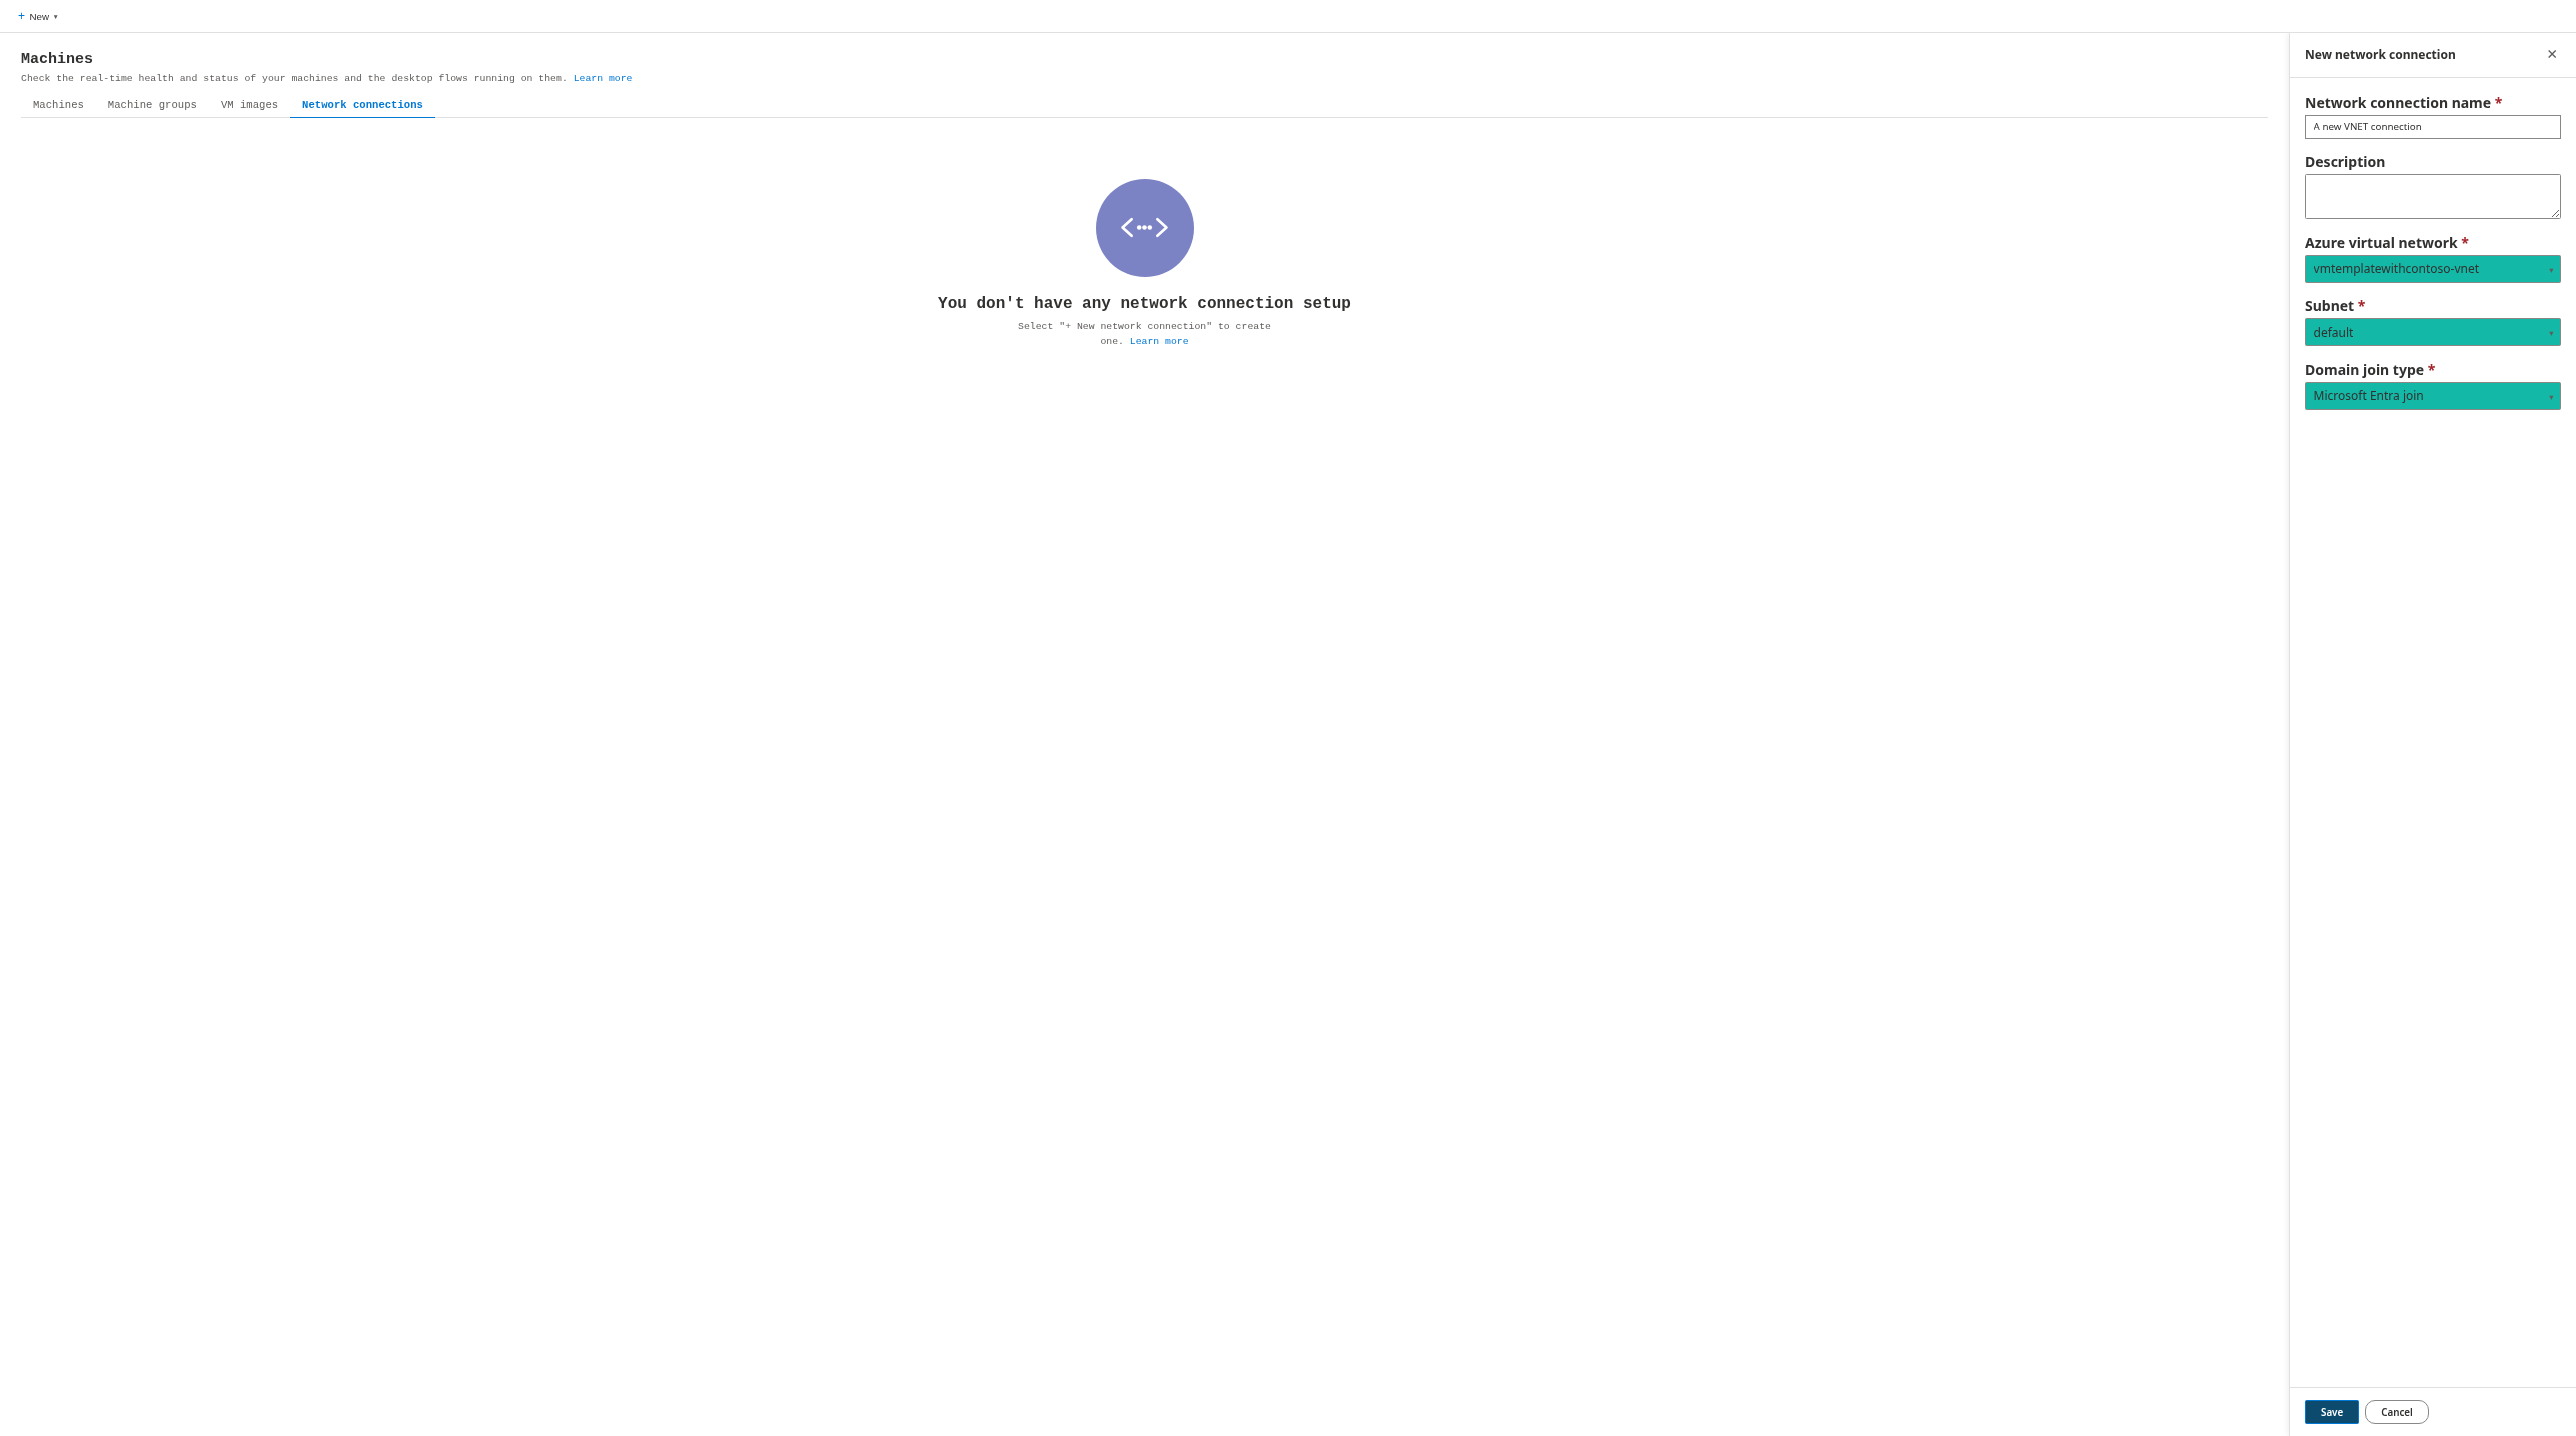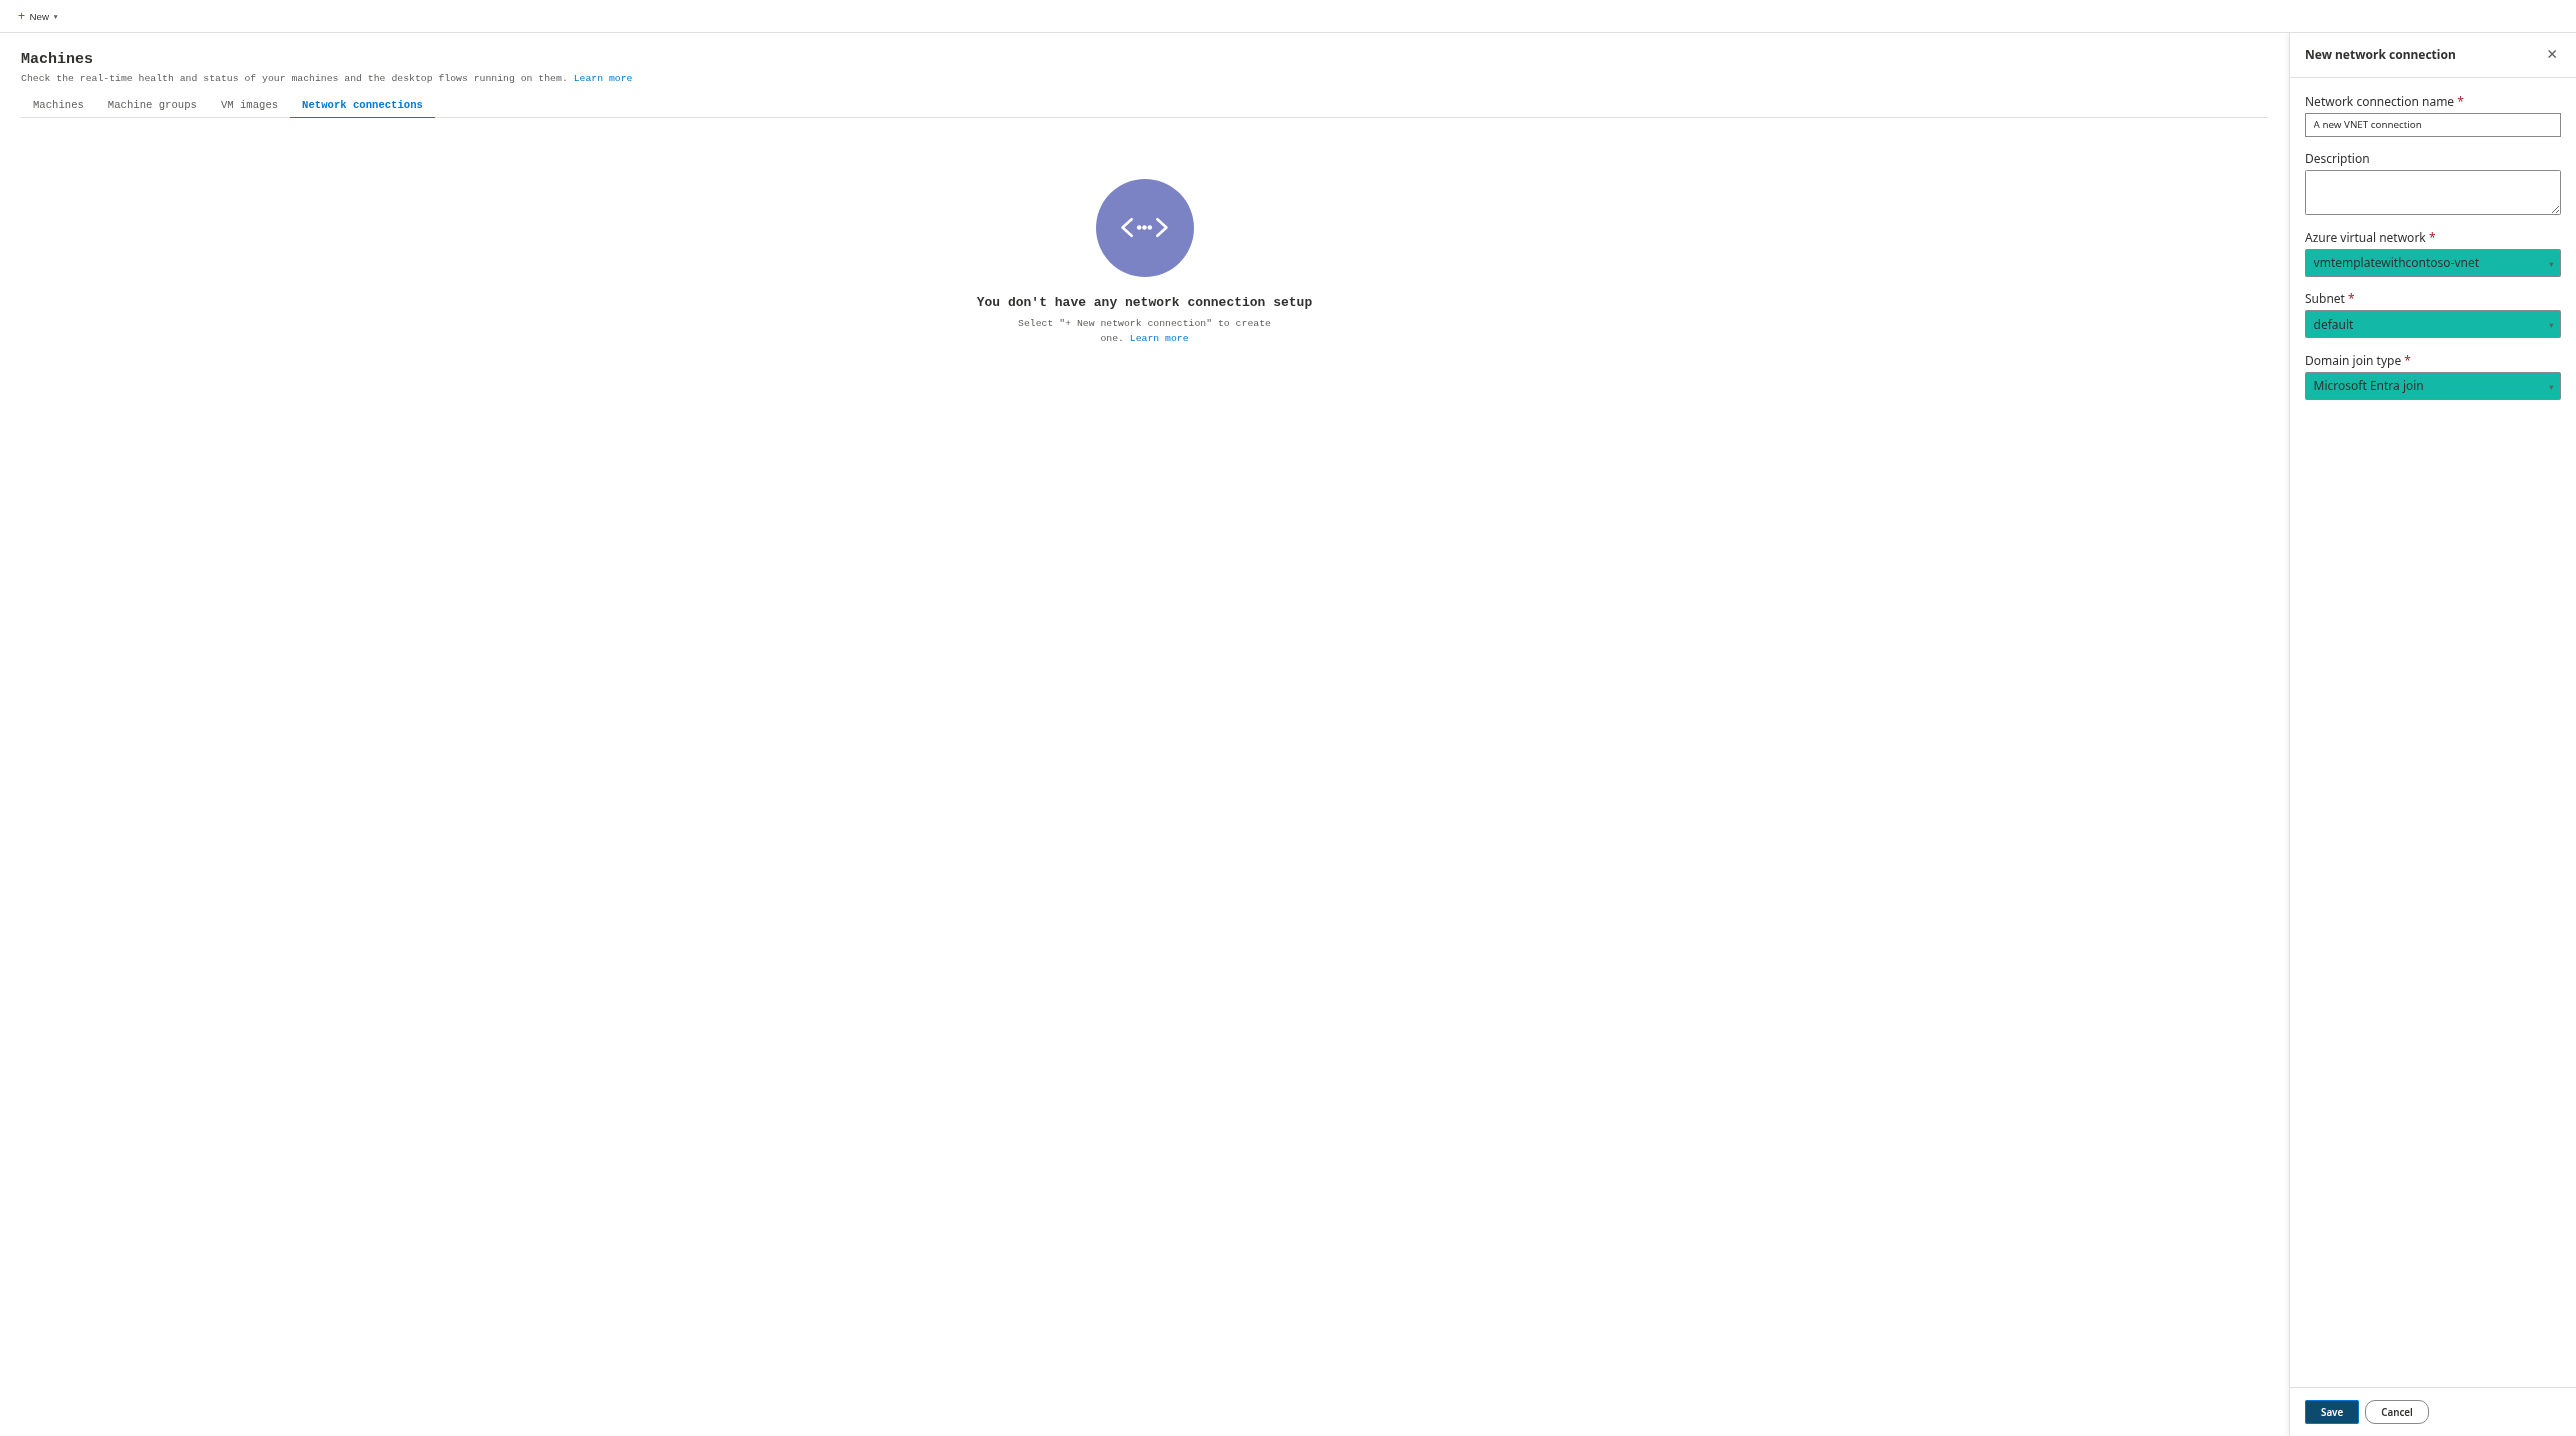--- a/index.html
+++ b/index.html
@@ -112,21 +112,21 @@
       display: flex;
       align-items: center;
       justify-content: center;
       margin-bottom: 18px;
     }
     .empty-icon svg {
       width: 53px;
       height: 23px;
     }
     .empty-title {
-      font-size: 13px;
+      font-size: 16px;
       font-weight: 600;
       color: #323130;
       text-align: center;
       margin-bottom: 7.6px;
     }
     .empty-description {
       font-size: 9.8px;
       color: #605e5c;
       text-align: center;
       max-width: 257px;
@@ -180,22 +180,22 @@
       flex-direction: column;
       gap: 13.6px;
     }
 
     .field-group {
       display: flex;
       flex-direction: column;
       gap: 3px;
     }
     .field-label {
-      font-size: 12px;
-      font-weight: 400;
+      font-size: 14px;
+      font-weight: 700;
       color: #323130;
     }
     .field-label .required {
       color: #a4262c;
     }
     .field-input {
       border: 0.8px solid #8a8886;
       border-radius: 0;
       padding: 4.5px 7.6px;
       font-size: 9.8px;

